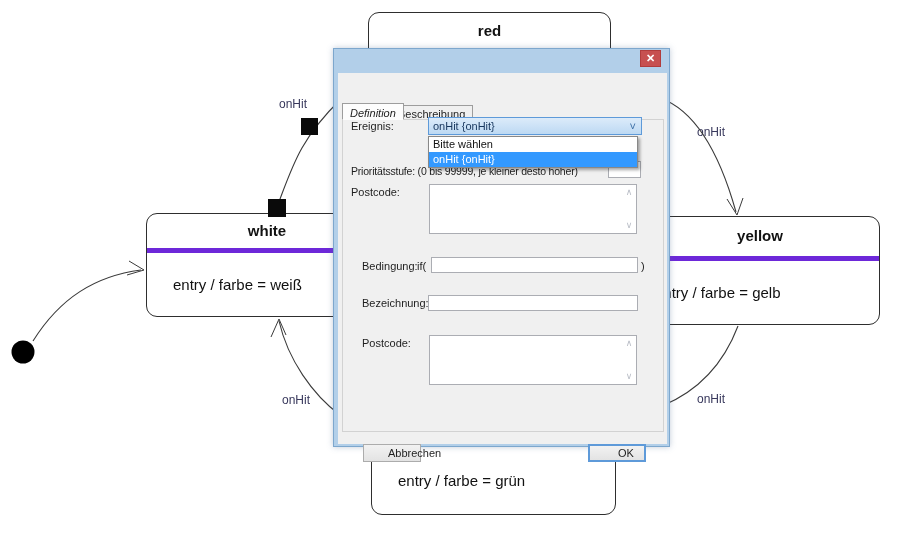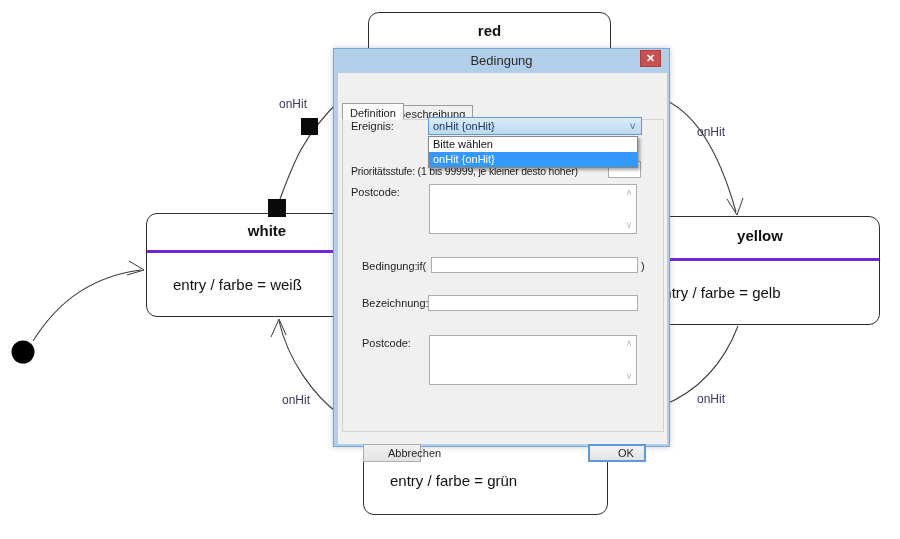--- a/index.html
+++ b/index.html
@@ -12,21 +12,21 @@
   
   .state{
     position:absolute;background:#ffffff;
     border:1px solid #2e2e2e;border-radius:11px;
     z-index:1;box-sizing:border-box;
   }
   .state-title{
     font-size:15px;font-weight:bold;color:#111;
     text-align:center;padding-top:9px;height:100%;box-sizing:border-box;
   }
-  .state-head{border-bottom:3px solid #6d28d9;box-sizing:border-box;}
+  .state-head{border-bottom:5px solid #6d28d9;box-sizing:border-box;}
   .state-body{
     font-size:15px;color:#111;padding-left:26px;box-sizing:border-box;
     display:flex;align-items:center;
   }
   .trans-label{
     position:absolute;font-size:12px;color:#38385c;z-index:2;white-space:nowrap;
   }
   #diagram-svg{position:absolute;left:0;top:0;z-index:2;pointer-events:none;}
 
   
@@ -47,21 +47,21 @@
   }
   .dlg-client{
     position:absolute;left:4px;top:24px;width:329px;height:371px;
     background:#f0f0f0;
   }
   .tab{
     position:absolute;font-size:11px;color:#1e1e1e;
     border:1px solid #9d9d9d;box-sizing:border-box;
     padding:2px 7px 2px 7px;background:#f0f0f0;
   }
-  .tab.active{background:#fdfdfd;border-bottom:1px solid #fdfdfd;z-index:3;padding-top:3px;}
+  .tab.active{background:#fdfdfd;border-bottom:1px solid #fdfdfd;z-index:3;padding-top:3px;font-style:italic;}
   .panel{
     position:absolute;left:4px;top:46px;width:322px;height:313px;
     border:1px solid #d2d2d2;background:#f0f0f0;box-sizing:border-box;
   }
   .lbl{position:absolute;font-size:11px;color:#1e1e1e;white-space:nowrap;}
   .lbl-sm{position:absolute;font-size:10.5px;color:#1e1e1e;white-space:nowrap;letter-spacing:-0.2px;}
   .txt{
     position:absolute;background:#ffffff;border:1px solid #abadb3;box-sizing:border-box;
     font-size:11px;font-family:"Liberation Sans",sans-serif;padding:1px 3px;outline:none;
   }
@@ -109,21 +109,21 @@
 <div class="state" style="left:146px;top:213px;width:242px;height:104px;">
   <div class="state-head state-title" style="height:39px;padding-top:8px;">white</div>
   <div class="state-body" style="height:63px;">entry / farbe = weiß</div>
 </div>
 
 <div class="state" style="left:640px;top:216px;width:240px;height:109px;">
   <div class="state-head state-title" style="height:44px;padding-top:10px;">yellow</div>
   <div class="state-body" style="height:63px;padding-left:14px;">entry / farbe = gelb</div>
 </div>
 
-<div class="state" style="left:363px;top:400px;width:245px;height:115px;">
+<div class="state" style="left:371px;top:400px;width:245px;height:115px;">
   <div class="state-head" style="height:45px;"></div>
   <div class="state-body" style="height:68px;">entry / farbe = grün</div>
 </div>
 
 <div class="trans-label" style="left:279px;top:97px;">onHit</div>
 <div class="trans-label" style="left:697px;top:125px;">onHit</div>
 <div class="trans-label" style="left:282px;top:393px;">onHit</div>
 <div class="trans-label" style="left:697px;top:392px;">onHit</div>
 
 <svg id="diagram-svg" width="900" height="539">
@@ -139,42 +139,41 @@
   <path d="M 660,98 C 700,112 722,162 736,212" fill="none" stroke="#3a3a3a" stroke-width="1.1"></path>
   <path d="M 727,199 L 737,215 L 743,198" fill="none" stroke="#3a3a3a" stroke-width="1"></path>
 
   <path d="M 340,415 C 313,395 288,360 279,321" fill="none" stroke="#3a3a3a" stroke-width="1.1"></path>
   <path d="M 271,337 L 279,319 L 286,335" fill="none" stroke="#3a3a3a" stroke-width="1"></path>
 
   <path d="M 738,326 C 722,368 696,392 662,406" fill="none" stroke="#3a3a3a" stroke-width="1.1"></path>
 </svg>
 
 <div class="dialog">
-  <div class="dlg-title">Bedingung</div>
   <div class="dlg-close">✕</div>
 
   <div class="dlg-client">
 
     <div class="tab active" style="left:4px;top:30px;height:17px;">Definition</div>
     <div class="tab" style="left:52px;top:32px;height:15px;">Beschreibung</div>
 
     <div class="panel"></div>
 
     <div class="lbl" style="left:13px;top:47px;">Ereignis:</div>
     <div class="combo" style="left:90px;top:44px;width:214px;height:18px;">
       <span>onHit {onHit}</span>
       <span class="combo-chevron">˅</span>
     </div>
 
     <div class="combo-list" style="left:90px;top:63px;width:210px;height:32px;">
       <div class="combo-item">Bitte wählen</div>
       <div class="combo-item selected">onHit {onHit}</div>
     </div>
 
-    <div class="lbl-sm" style="left:13px;top:92px;">Prioritätsstufe: (1 bis 99999, je kleiner desto höher)</div>
+    <div class="lbl-sm" style="left:13px;top:92px;">Prioritätsstufe: (0 bis 99999, je kleiner desto höher)</div>
     <input class="txt" style="left: 270px; top: 88px; width: 33px; height: 17px;" value="">
 
     <div class="lbl" style="left:13px;top:113px;">Postcode:</div>
     <div class="txtarea" style="left:91px;top:111px;width:208px;height:50px;">
       <span class="scroll-arrow" style="top:3px;">∧</span>
       <span class="scroll-arrow" style="bottom:3px;">∨</span>
     </div>
 
     <div class="lbl" style="left:24px;top:187px;">Bedingung:</div>
     <div class="lbl" style="left:79px;top:187px;">if(</div>

